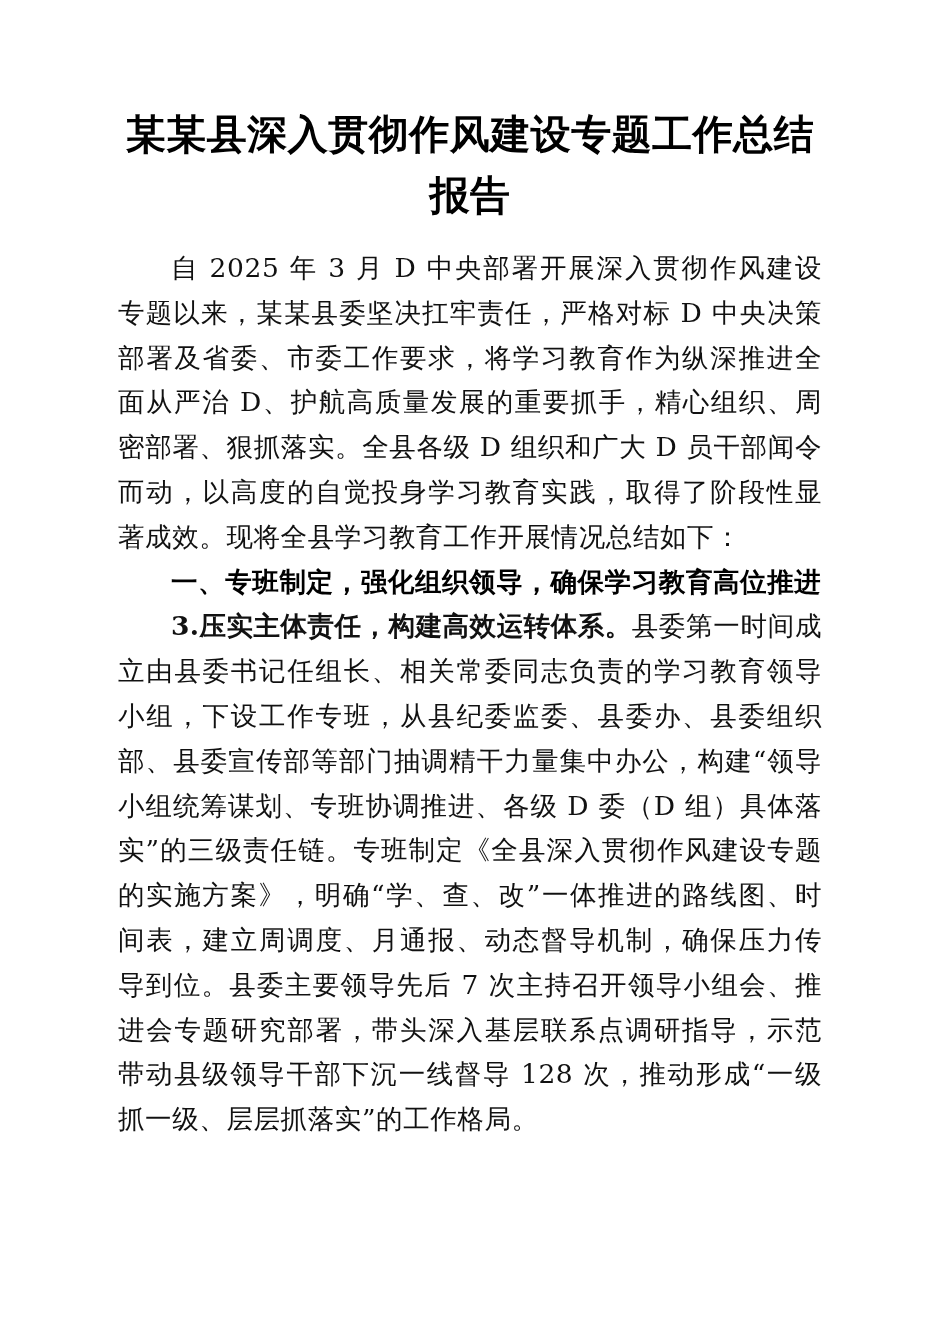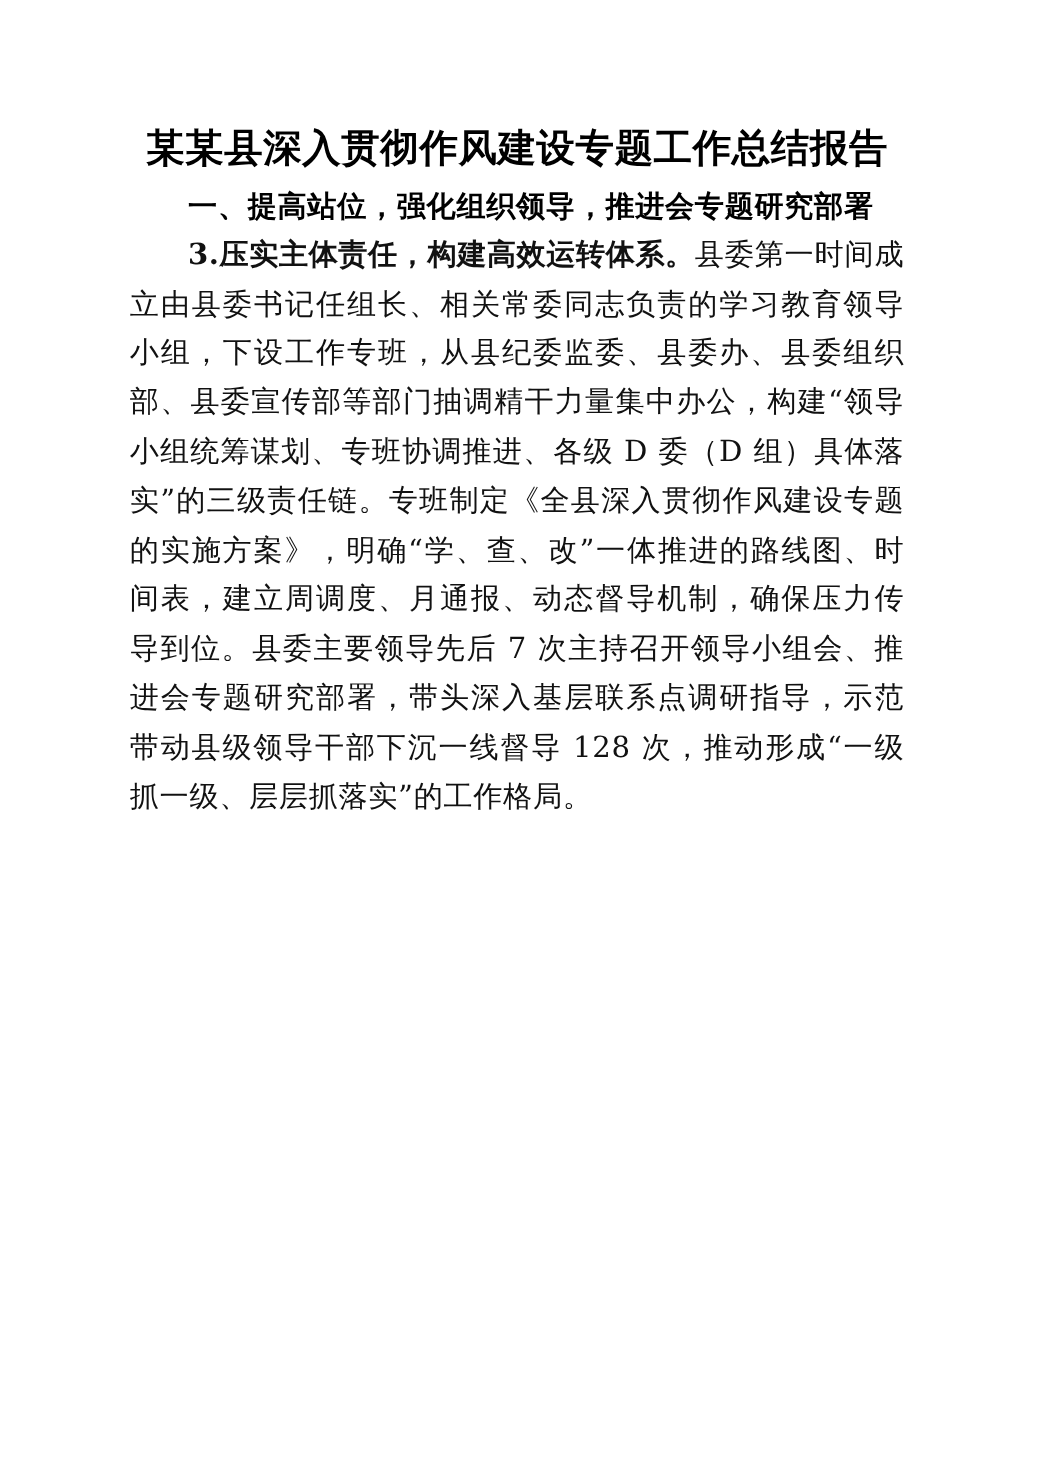--- a/index.html
+++ b/index.html
@@ -30,21 +30,21 @@
     width: 704px;
   }
 
   
   .doc-title {
     margin: 0;
     padding-top: 104px;
     text-align: center;
     font-family: "Liberation Serif", "DejaVu Serif", serif;
     font-weight: 700;
-    font-size: 35px;
+    font-size: 40px;
     line-height: 61px;
     letter-spacing: 0.5px;
     color: #000;
   }
 
   
   .para {
     margin: 0;
     font-family: "DejaVu Serif", "Liberation Serif", serif;
     font-size: 26.5px;
@@ -83,19 +83,20 @@
   }
 </style>
 </head>
 <body>
 
 <div class="page">
   <div class="content">
 
     <h1 class="doc-title">某某县深入贯彻作风建设专题工作总结报告</h1>
 
+    <p class="para first">自 2025 年 3 月 D 中央部署开展深入贯彻作风建设专题以来，某某县委坚决扛牢责任，严格对标 D 中央决策部署及省委、市委工作要求，将学习教育作为纵深推进全面从严治 D、护航高质量发展的重要抓手，精心组织、周密部署、狠抓落实。全县各级 D 组织和广大 D 员干部闻令而动，以高度的自觉投身学习教育实践，取得了阶段性显著成效。现将全县学习教育工作开展情况总结如下：</p>
 
-    <p class="h1-line">一、提高站位，强化组织领导，推进会专题研究部署</p>
+    <p class="h1-line">一、专班制定，强化组织领导，确保学习教育高位推进</p>
 
     <p class="para"><span class="runin">3.压实主体责任，构建高效运转体系。</span><span>县委第一时间成立由县委书记任组长、相关常委同志负责的学习教育领导小组，下设工作专班，从县纪委监委、县委办、县委组织部、县委宣传部等部门抽调精干力量集中办公，构建“领导小组统筹谋划、专班协调推进、各级 D 委（D 组）具体落实”的三级责任链。专班制定《全县深入贯彻作风建设专题的实施方案》，明确“学、查、改”一体推进的路线图、时间表，建立周调度、月通报、动态督导机制，确保压力传导到位。县委主要领导先后 7 次主持召开领导小组会、推进会专题研究部署，带头深入基层联系点调研指导，示范带动县级领导干部下沉一线督导 128 次，推动形成“一级抓一级、层层抓落实”的工作格局。</span></p>
 
   </div>
 </div>
 
 </body></html>

